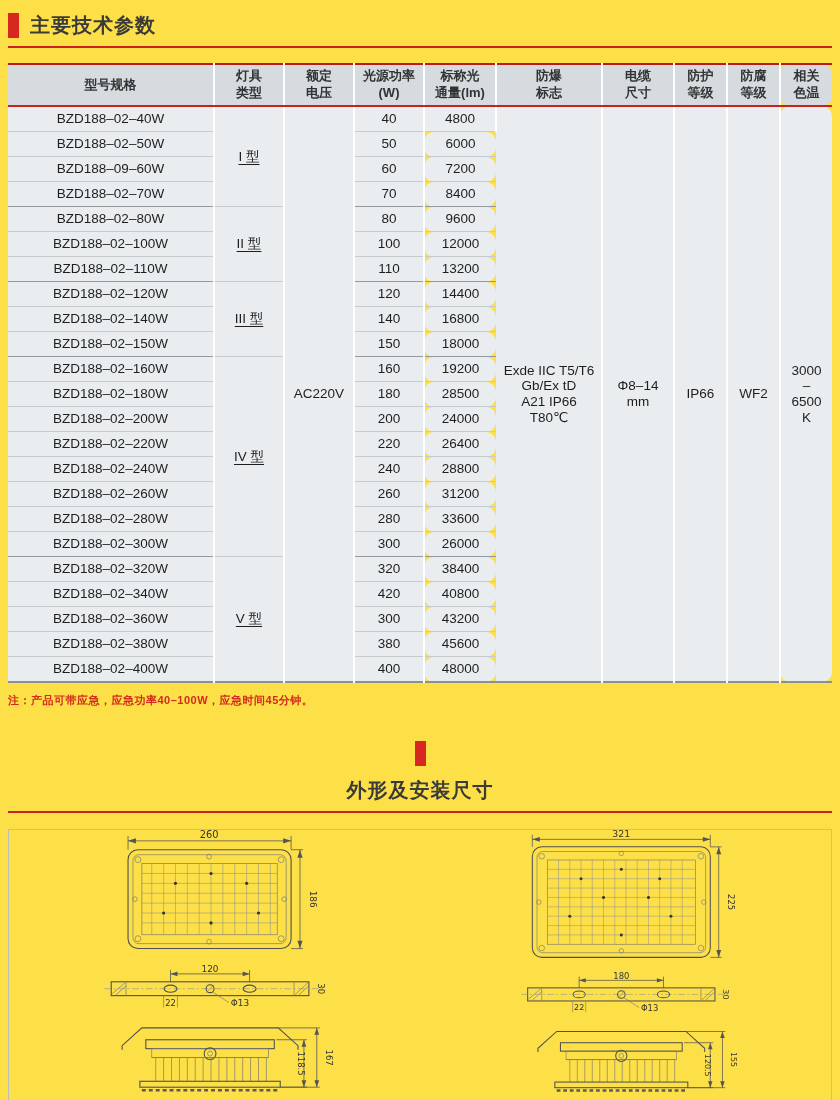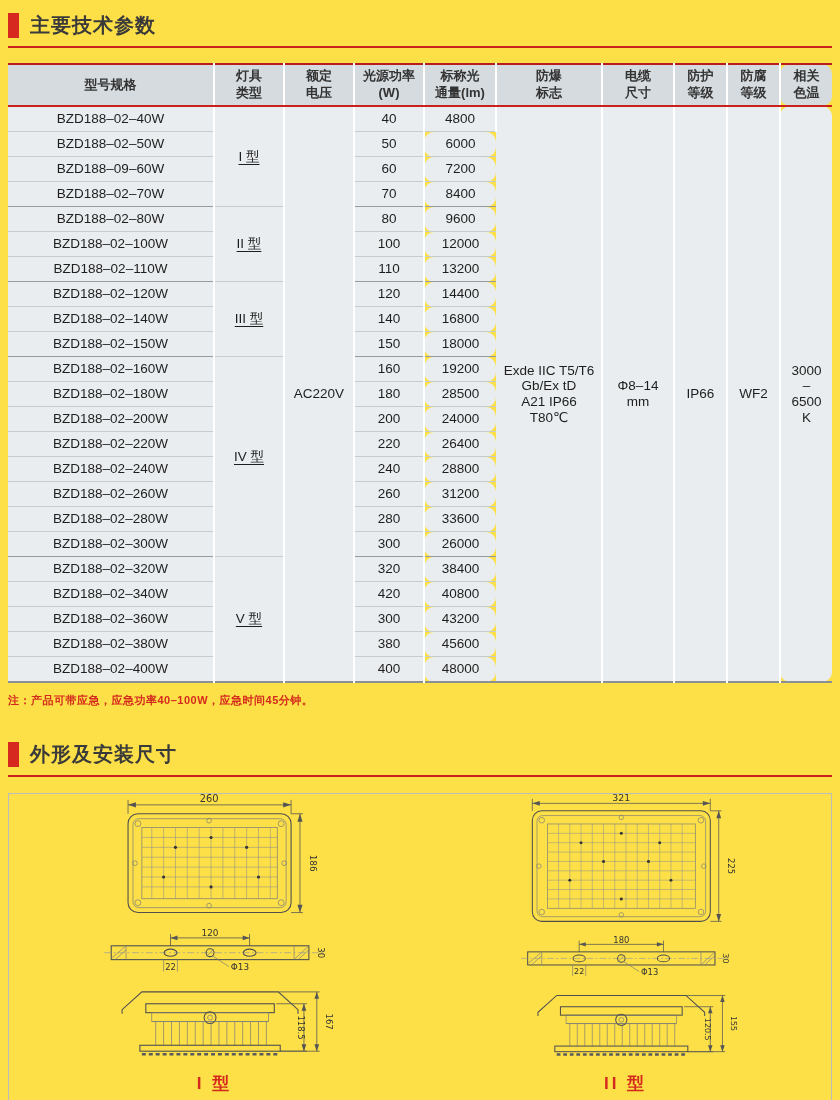--- a/index.html
+++ b/index.html
@@ -22,21 +22,21 @@
                 border-bottom:1px solid #c6ccce;line-height:1.15;padding:0;}
   table.spec th:last-child,table.spec td:last-child{border-right:none;border-radius:10px;}
   tr.ge td{border-bottom:1px solid #949a9e;margin-top:26px;}
   td.c-type{border-bottom:1px solid #949a9e;}
   td.pre{white-space:pre-line;line-height:1.75;font-size:13.5px;margin-top:37px;}
   td.mg{border-bottom:none;}
   .u{text-decoration:underline;text-underline-offset:3px;}
 
   .note{margin-top:10px;color:#d42a1e;font-size:11px;font-weight:bold;letter-spacing:.5px;}
 
-  .sec2{margin-top:33px;}
+  .sec2{margin-top:33px;flex-direction:column;}
 
   
   .box{margin-top:16px;width:824px;height:316px;box-sizing:border-box;border:1px solid #bcbcbc;
        display:flex;align-items:stretch;}
   .dcol{flex:1 1 50%;display:flex;flex-direction:column;align-items:center;justify-content:flex-end;
         gap:8px;padding-bottom:13px;}
   .dlabel{color:#d42a1e;font-weight:bold;font-size:17px;letter-spacing:3px;margin-top:3px;}
 
   
   svg{display:block;}

